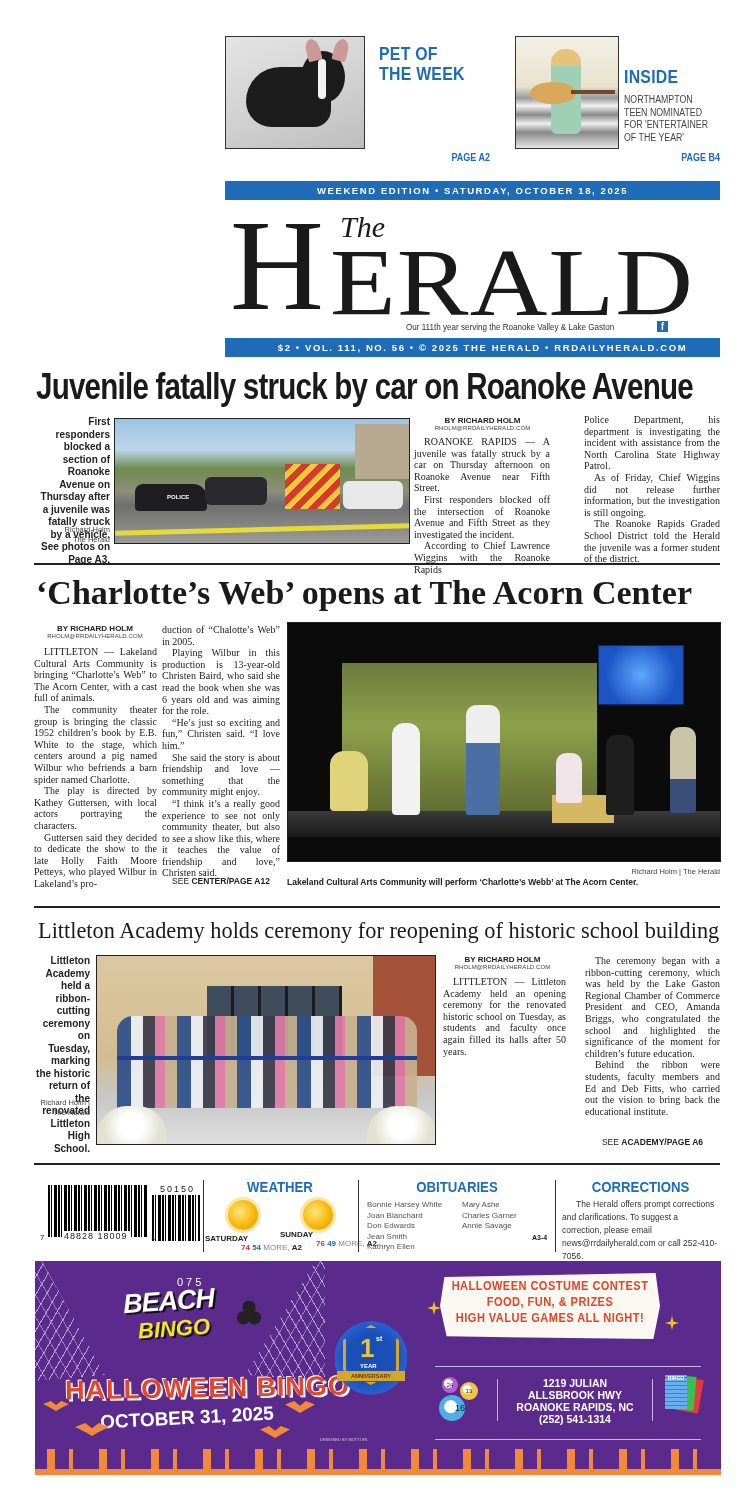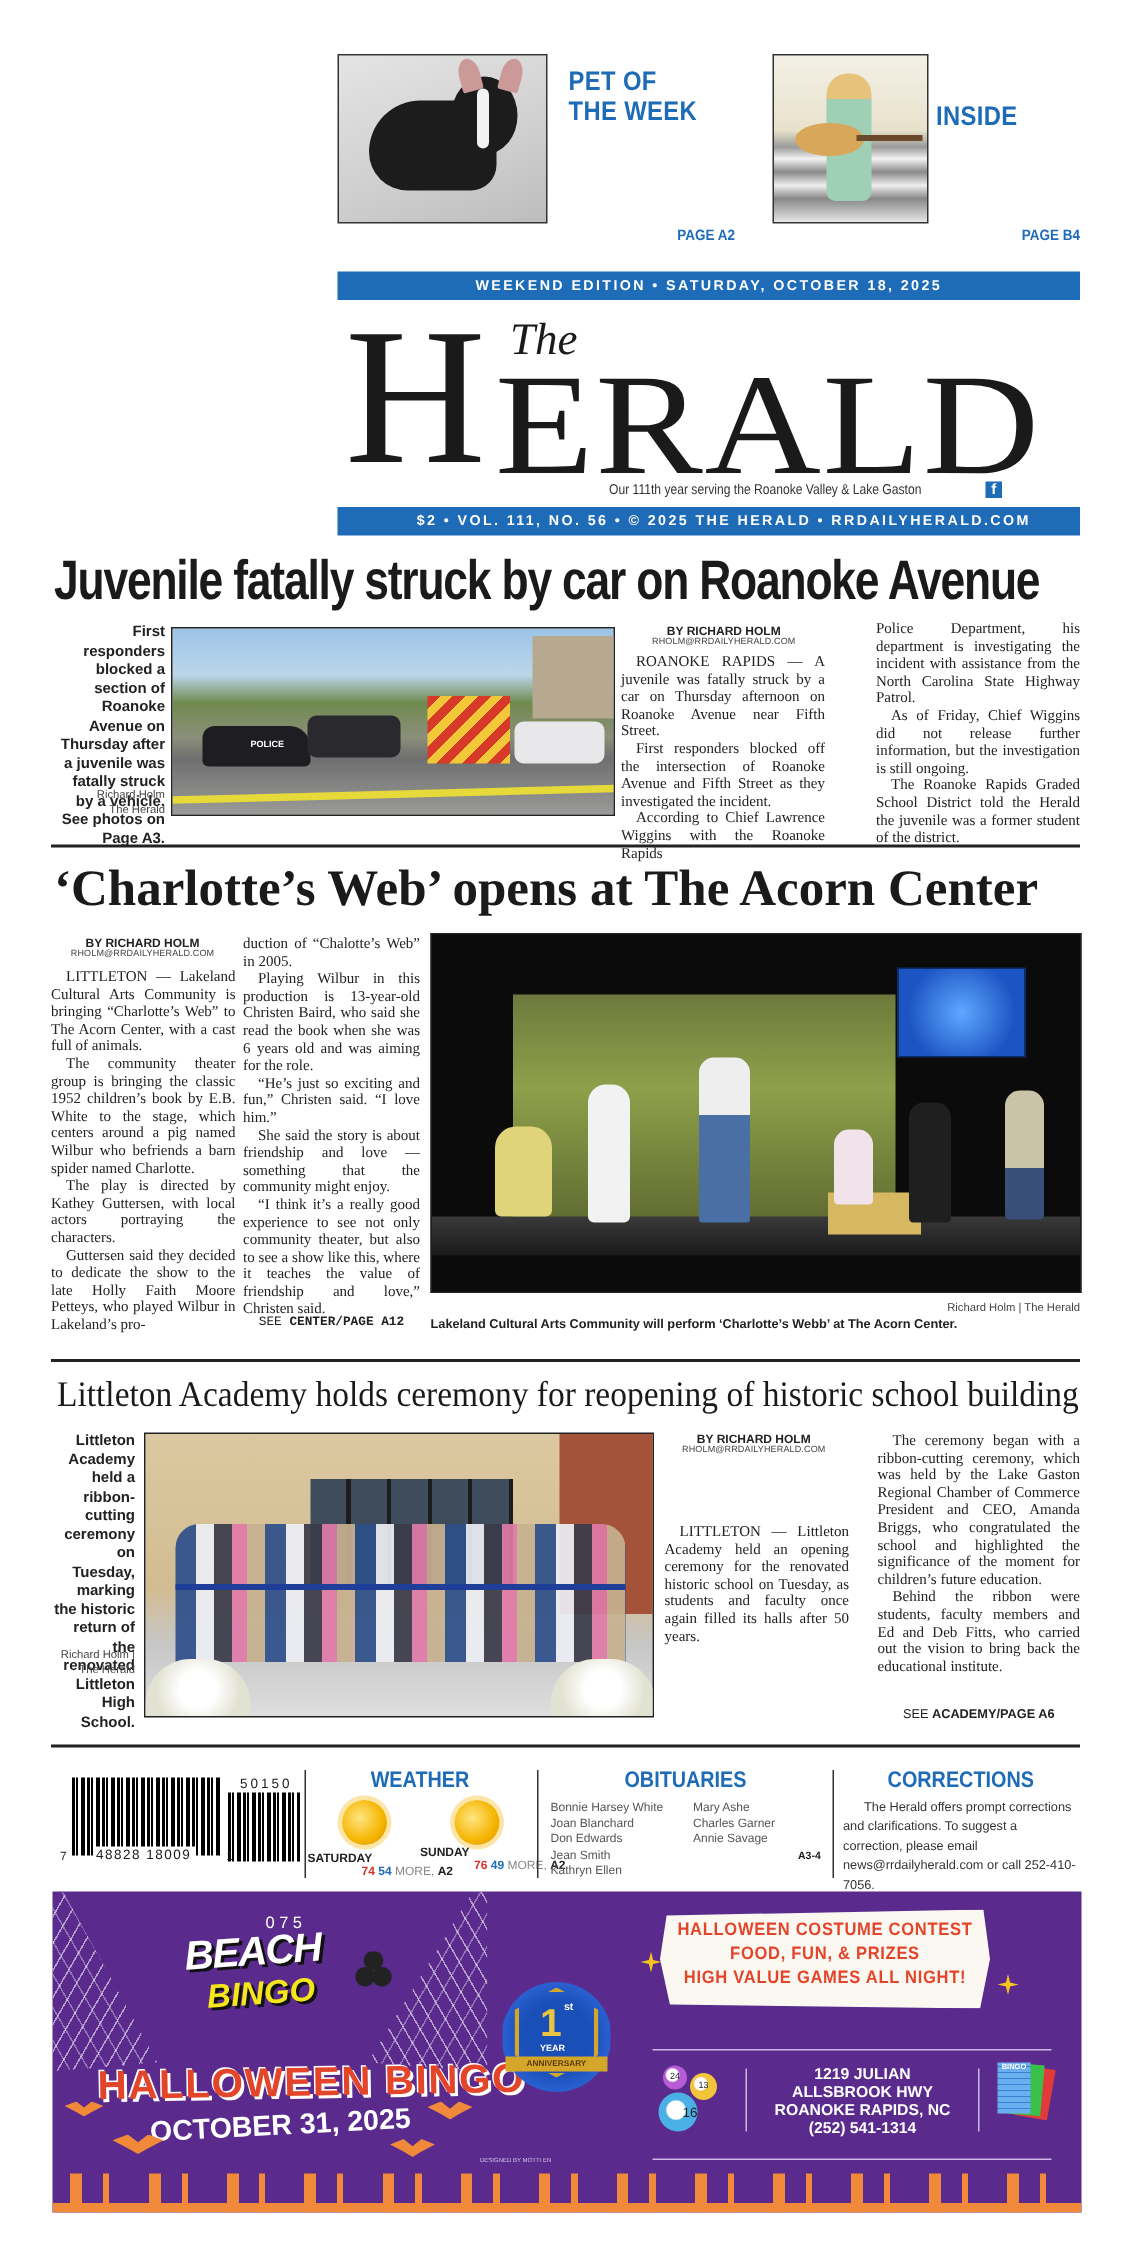--- a/index.html
+++ b/index.html
@@ -79,20 +79,26 @@
 </div>
 <div class="abs teaser-page" style="left:420px;top:152px;width:70px;">PAGE A2</div>
 
 <div class="abs teaser-photo" style="left:515px;top:36px;width:104px;height:113px;background:linear-gradient(180deg,#f3f0e6 0%,#e8e2cc 45%,#9a9a9a 55%,#f2f2f2 62%,#8a8a8a 70%,#eeeeee 78%,#888 86%,#e6e6e6 100%);">
   <div class="abs" style="left:35px;top:12px;width:30px;height:85px;background:linear-gradient(180deg,#e7c27a 0 20%,#9fcfb4 20% 100%);border-radius:14px 14px 6px 6px;"></div>
   <div class="abs" style="left:14px;top:45px;width:46px;height:22px;background:#d9a75a;border-radius:50%;"></div>
   <div class="abs" style="left:55px;top:53px;width:44px;height:4px;background:#6a4a2a;"></div>
 </div>
 <div class="abs" style="left:624px;top:67px;width:100px;">
   <div class="teaser-title">INSIDE</div>
+  <div style="margin-top:7px;">
+    <div class="teaser-text">NORTHAMPTON</div>
+    <div class="teaser-text">TEEN NOMINATED</div>
+    <div class="teaser-text">FOR 'ENTERTAINER</div>
+    <div class="teaser-text">OF THE YEAR'</div>
+  </div>
 </div>
 <div class="abs teaser-page" style="left:650px;top:152px;width:70px;">PAGE B4</div>
 
 <div class="abs banner" style="left:225px;top:181px;width:495px;height:19px;">WEEKEND EDITION • SATURDAY, OCTOBER 18, 2025</div>
 
 <div class="abs" style="left:230px;top:200px;width:490px;height:135px;">
   <div class="abs mast-H" style="left:0;top:0;">H</div>
   <div class="abs mast-the" style="left:110px;top:10px;">The</div>
   <div class="abs mast-rest" style="left:100px;top:35px;transform:scaleX(1.12);transform-origin:left;">ERALD</div>
 </div>
@@ -150,21 +156,21 @@
   <p>The play is directed by Kathey Guttersen, with local actors portraying the characters.</p>
   <p>Guttersen said they decided to dedicate the show to the late Holly Faith Moore Petteys, who played Wilbur in Lakeland’s pro-</p>
 </div>
 <div class="abs body" style="left:162px;top:624px;width:118px;">
   <p style="text-indent:0">duction of “Chalotte’s Web” in 2005.</p>
   <p>Playing Wilbur in this production is 13-year-old Christen Baird, who said she read the book when she was 6 years old and was aiming for the role.</p>
   <p>“He’s just so exciting and fun,” Christen said. “I love him.”</p>
   <p>She said the story is about friendship and love — something that the community might enjoy.</p>
   <p>“I think it’s a really good experience to see not only community theater, but also to see a show like this, where it teaches the value of friendship and love,” Christen said.</p>
 </div>
-<div class="abs see" style="left:162px;top:876px;width:118px;font-family:Liberation Mono, monospace;">
+<div class="abs see" style="left:162px;top:876px;width:118px;">
   <span>SEE </span><b>CENTER/PAGE A12</b>
 </div>
 
 <div class="abs photo" style="left:287px;top:622px;width:434px;height:240px;background:#0b0b0b;">
   <div class="abs" style="left:54px;top:40px;width:255px;height:155px;background:linear-gradient(180deg,#6d7a3c,#8ea04a 40%,#5e6a30 100%);"></div>
   <div class="abs" style="left:310px;top:22px;width:86px;height:60px;background:radial-gradient(circle,#5ea8ff,#1d54c4 70%);border:1px solid #0a2a6a;"></div>
   <div class="abs" style="left:0;top:188px;width:434px;height:26px;background:linear-gradient(180deg,#3a3a3a,#1a1a1a);"></div>
   <div class="abs" style="left:42px;top:128px;width:38px;height:60px;background:#e0d47a;border-radius:14px 14px 4px 4px;"></div>
   <div class="abs" style="left:104px;top:100px;width:28px;height:92px;background:#f2f2f2;border-radius:12px 12px 4px 4px;"></div>
   <div class="abs" style="left:178px;top:82px;width:34px;height:110px;background:linear-gradient(180deg,#eee 0 35%,#4a6fa5 35%);border-radius:10px 10px 2px 2px;"></div>
@@ -192,21 +198,21 @@
   <div class="abs" style="left:20px;top:60px;width:300px;height:92px;background:repeating-linear-gradient(90deg,#2d4f8a 0 14px,#eceef4 14px 26px,#3a3a4a 26px 38px,#e07aa8 38px 48px,#c7b18f 48px 60px);border-radius:16px 16px 0 0;opacity:0.92;"></div>
   <div class="abs" style="left:20px;top:100px;width:300px;height:4px;background:#1e3e9a;"></div>
   <div class="abs" style="left:0;top:150px;width:70px;height:40px;background:radial-gradient(circle,#ffffff 30%,#e2e2d2 70%);border-radius:30px 30px 0 0;"></div>
   <div class="abs" style="left:270px;top:150px;width:70px;height:40px;background:radial-gradient(circle,#ffffff 30%,#e2e2d2 70%);border-radius:30px 30px 0 0;"></div>
 </div>
 
 <div class="abs" style="left:440px;top:955px;width:125px;">
   <div class="byline">BY RICHARD HOLM</div>
   <div class="email">RHOLM@RRDAILYHERALD.COM</div>
 </div>
-<div class="abs body" style="left:443px;top:976px;width:123px;margin-top:40px;">
+<div class="abs body" style="left:443px;top:976px;width:123px;">
   <p>LITTLETON — Littleton Academy held an opening ceremony for the renovated historic school on Tuesday, as students and faculty once again filled its halls after 50 years.</p>
 </div>
 <div class="abs body" style="left:585px;top:955px;width:135px;">
   <p>The ceremony began with a ribbon-cutting ceremony, which was held by the Lake Gaston Regional Chamber of Commerce President and CEO, Amanda Briggs, who congratulated the school and highlighted the significance of the moment for children’s future education.</p>
   <p>Behind the ribbon were students, faculty members and Ed and Deb Fitts, who carried out the vision to bring back the educational institute.</p>
 </div>
 <div class="abs see" style="left:585px;top:1137px;width:135px;">
   <span>SEE </span><b>ACADEMY/PAGE A6</b>
 </div>
 

